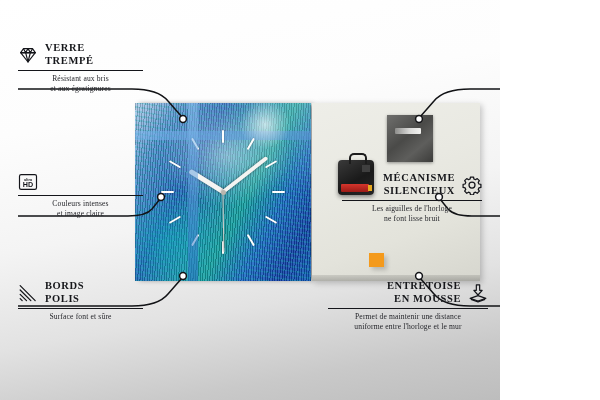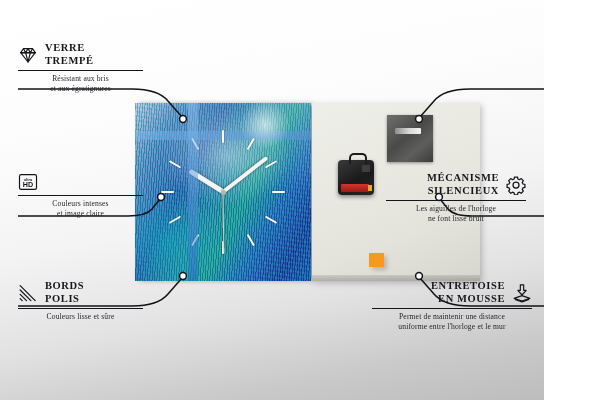--- a/index.html
+++ b/index.html
@@ -3,21 +3,20 @@
 <meta charset="utf-8">
 <style>
   html,body{margin:0;padding:0;}
   body{
     width:600px;height:400px;overflow:hidden;
     font-family:"Liberation Serif", serif;
     background:#ffffff;
   }
   #stage{position:relative;width:500px;height:400px;overflow:hidden;
     background:linear-gradient(170deg,#ffffff 0%,#fdfdfd 28%,#f4f4f4 52%,#e2e2e2 72%,#c9c9c9 88%,#bdbdbd 100%);
-    padding-left:44px;
   }
   
   .product{position:absolute;left:135px;top:103px;width:345px;height:178px;}
   .panel{position:absolute;top:0;height:100%;}
   .front{left:0;width:176px;
     background:
       radial-gradient(ellipse 60% 45% at 52% 30%, rgba(255,255,255,.42), rgba(255,255,255,0) 62%),
       repeating-linear-gradient(94deg, rgba(0,0,0,.20) 0px, rgba(0,0,0,.20) 1px, rgba(255,255,255,.13) 1px, rgba(255,255,255,.13) 2.4px),
       repeating-linear-gradient(8deg, rgba(0,170,170,.30) 0px, rgba(0,170,170,.30) 1.6px, rgba(0,0,0,0) 1.6px, rgba(0,0,0,0) 4.4px),
       linear-gradient(118deg,#a8c8e8 0%,#4f8fd0 16%,#1f62bb 34%,#1c8fb0 50%,#15a0a0 60%,#1767c4 74%,#0f3fa8 88%,#0b59b8 100%);
@@ -209,21 +208,21 @@
           <path d="M2.6 3.2 L20.6 21.2"></path>
             <path d="M2.6 8.4 L15.4 21.2"></path>
           <path d="M2.6 13.6 L10.2 21.2"></path>
             <path d="M2.6 18.8 L5 21.2"></path>
         </svg>
       </span>
       <span class="ttl">BORDS
 POLIS</span>
     </div>
     <div class="rule"></div>
-    <div class="sub">Couleurs lisse et sûre</div>
+    <div class="sub">Surface font et sûre</div>
   </div>
 
 
   <div class="callout right" style="right:18px;top:172px;width:140px">
     <div class="head">
       <span class="ttl">MÉCANISME
 SILENCIEUX</span>
       <span class="ico">
         <svg viewBox="0 0 24 24" fill="none" stroke="#14151a" stroke-width="1.5" stroke-linejoin="round">
           <path d="M10.2 2.4 h3.6 l.5 2.4 1.9 .8 2.1-1.3 2.5 2.5 -1.3 2.1 .8 1.9 2.4 .5 v3.6 l-2.4 .5 -.8 1.9 1.3 2.1 -2.5 2.5 -2.1-1.3 -1.9 .8 -.5 2.4 h-3.6 l-.5-2.4 -1.9-.8 -2.1 1.3 -2.5-2.5 1.3-2.1 -.8-1.9 -2.4-.5 v-3.6 l2.4-.5 .8-1.9 -1.3-2.1 2.5-2.5 2.1 1.3 1.9-.8 z"></path>

